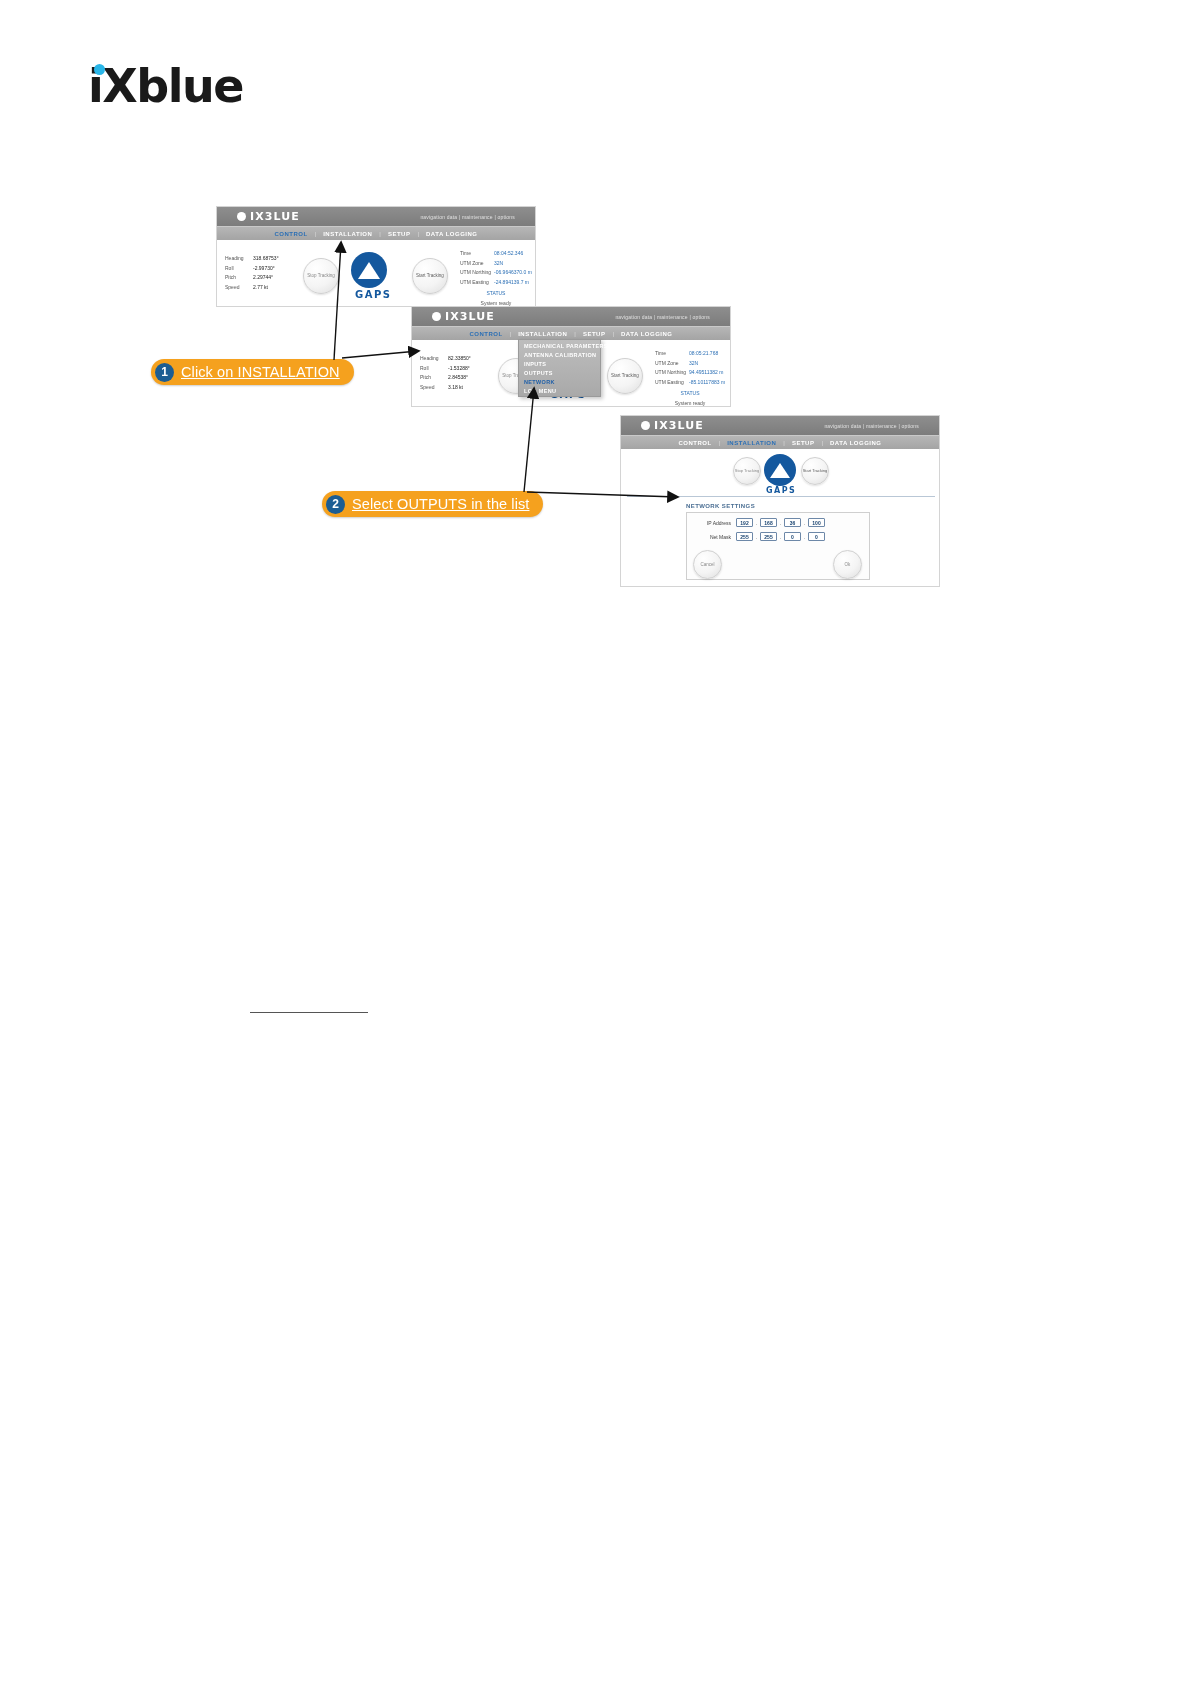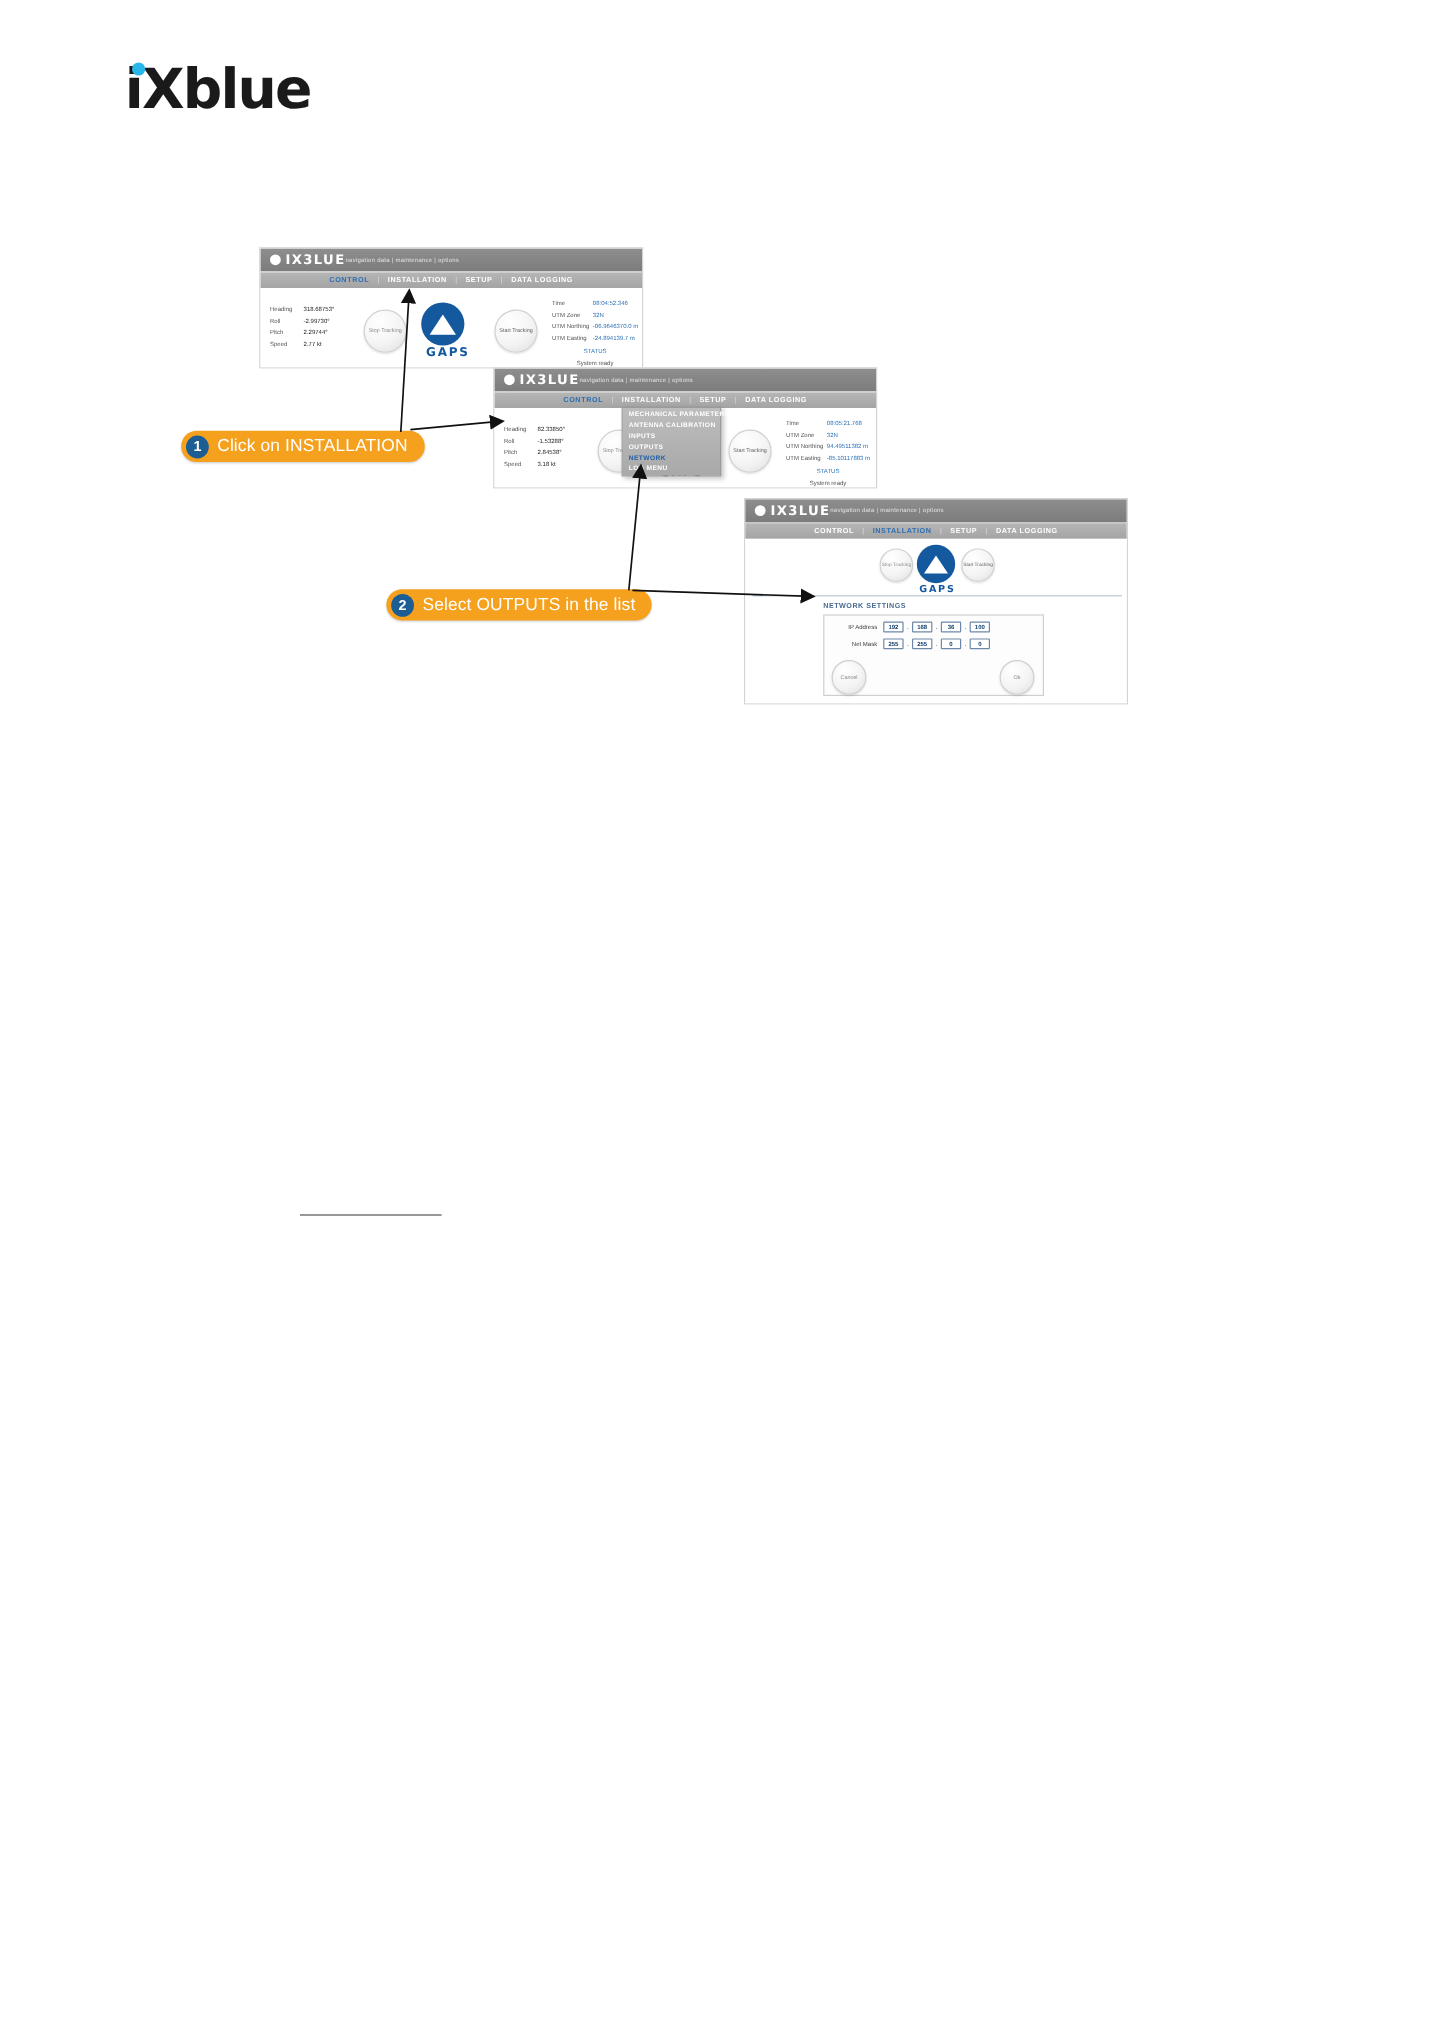--- a/index.html
+++ b/index.html
@@ -12,24 +12,23 @@
     height: 1684px;
     position: relative;
     font-family: "Liberation Sans", sans-serif;
     overflow: hidden;
   }
 
   
   .logo-wrap {
     position: absolute;
     left: 88px;
-    top: 48px;
+    top: 60px;
     width: 240px;
     height: 56px;
-    margin-left: 16px;
   }
   .logo-text {
     font-family: "DejaVu Sans", sans-serif;
     font-size: 46px;
     font-weight: bold;
     color: #1a1a1a;
     letter-spacing: -1.5px;
     line-height: 52px;
   }
   .logo-dot {
@@ -48,21 +47,22 @@
     background: #ffffff;
     border: 1px solid #d4d4d4;
     box-sizing: border-box;
     overflow: hidden;
   }
   .gaps-topbar {
     height: 19px;
     background: linear-gradient(#8e8e8e, #7c7c7c);
     display: flex;
     align-items: center;
-    padding: 0 8px;
+    justify-content: space-between;
+    padding: 0 20px;
     box-sizing: border-box;
   }
   .brand {
     display: flex;
     align-items: center;
     gap: 4px;
   }
   .brand-circle {
     width: 9px;
     height: 9px;
@@ -269,20 +269,21 @@
     align-items: center;
     justify-content: center;
     flex: 0 0 auto;
   }
   .callout-text {
     color: #ffffff;
     font-size: 14.5px;
     margin-left: 7px;
     white-space: nowrap;
     letter-spacing: 0.1px;
+    text-decoration: underline;
   }
 
   
   .arrows {
     position: absolute;
     left: 0; top: 0;
     width: 1191px;
     height: 1684px;
     pointer-events: none;
     z-index: 30;

